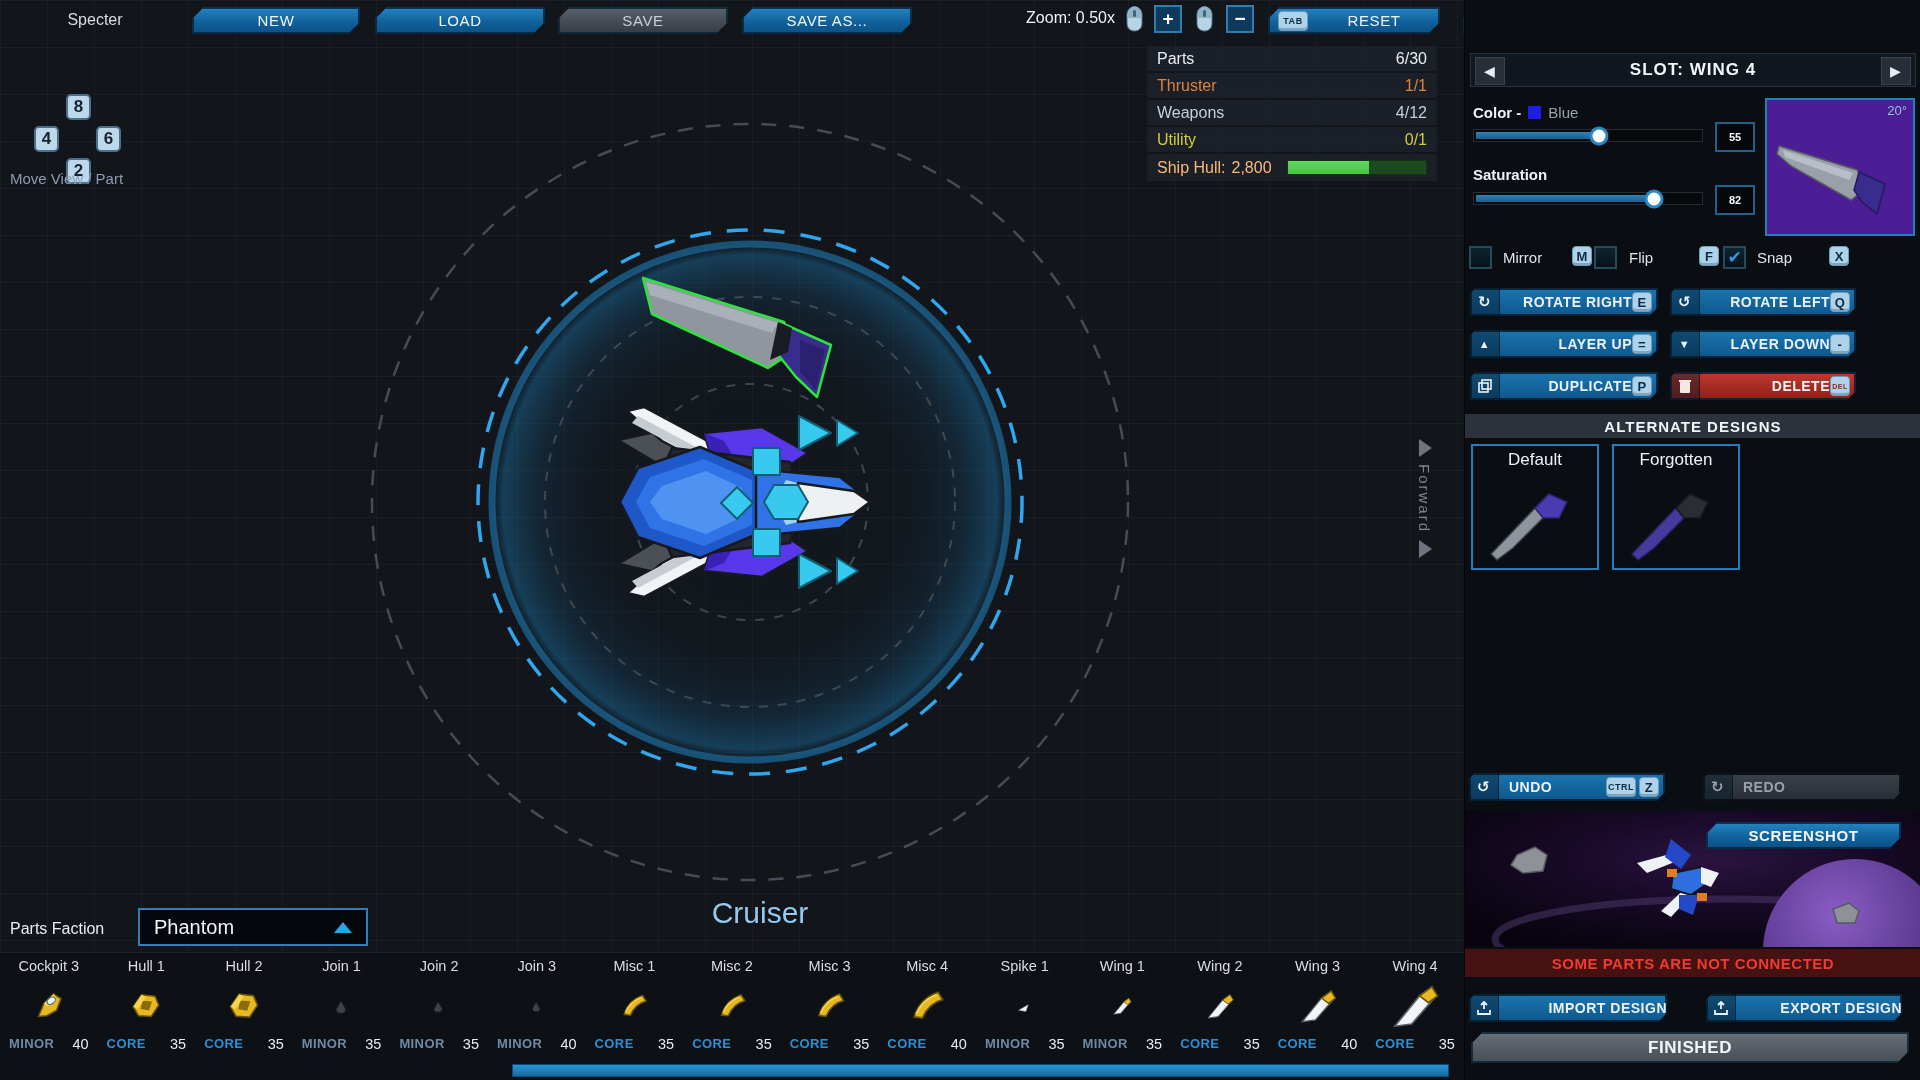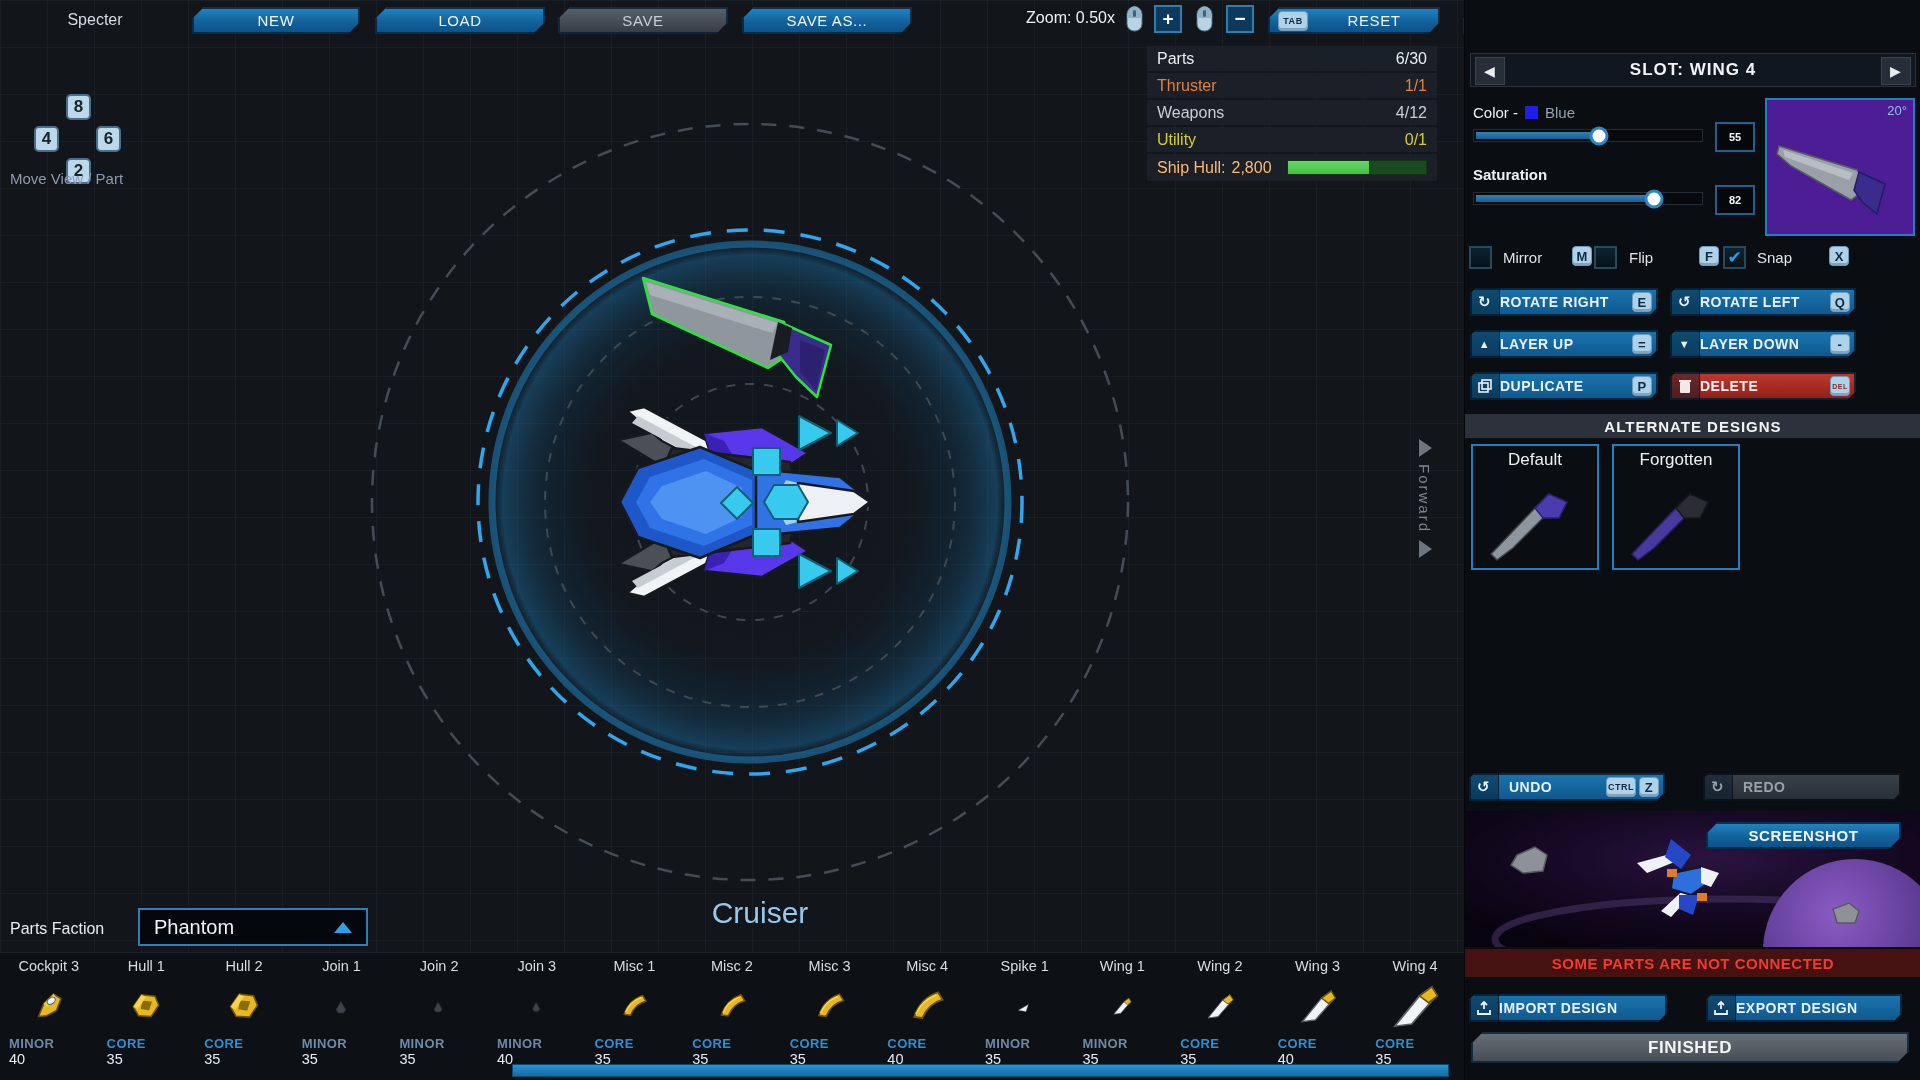--- a/index.html
+++ b/index.html
@@ -22,21 +22,21 @@
   .chamf-sm { clip-path:polygon(6px 0,100% 0,100% calc(100% - 9px),calc(100% - 9px) 100%,0 100%,0 6px); }
   .tbtn { position:absolute; height:27px; display:flex; align-items:center; justify-content:center;
     background:linear-gradient(#2487c4,#11619c 55%,#0c4f84); color:#f2f6f9; font-size:15px;
     letter-spacing:.6px; box-shadow:inset 0 0 0 2px rgba(7,35,57,.85); cursor:pointer; }
   .tbtn.disabled { background:linear-gradient(#5a626b,#333a42); color:#c9ced4; }
   .panel-btn { position:absolute; height:28px; display:flex; align-items:center;
     background:linear-gradient(#1b76b0,#0e568c); box-shadow:inset 0 0 0 2px rgba(6,32,52,.9);
     color:#eaf2f8; font-size:14px; font-weight:bold; letter-spacing:.5px; cursor:pointer; }
   .panel-btn .ic { width:30px; align-self:stretch; display:flex; align-items:center; justify-content:center;
     background:rgba(4,24,40,.45); border-right:1px solid rgba(0,0,0,.45); font-size:15px; }
-  .panel-btn .lbl { flex:1; text-align:left; }
+  .panel-btn .lbl { flex:1; text-align:right; }
   .panel-btn.red { background:linear-gradient(#c23a2e,#8c2019); }
   .panel-btn.gray { background:linear-gradient(#3a424b,#272d34); color:#99a1aa; box-shadow:inset 0 0 0 2px rgba(10,14,18,.9); }
 
   
   .key { display:inline-flex; align-items:center; justify-content:center; background:#aed2ea;
     color:#0e2b42; border:1px solid #6e9cbd; border-radius:4px; font-weight:bold;
     width:20px; height:20px; font-size:13px; box-shadow:inset 0 -2px 0 rgba(40,80,110,.35); }
   .key.wide { width:30px; font-size:9px; }
   .key.tiny { font-size:7px; color:#8c1f18; }
 
@@ -94,21 +94,21 @@
 
   
   #faction-dd { position:absolute; left:138px; top:908px; width:230px; height:38px; background:#04070b;
     border:2px solid #2e7fb8; display:flex; align-items:center; padding:0 14px; font-size:20px;
     color:#f0f4f8; cursor:pointer;text-align:right; }
   #strip { position:absolute; left:0; top:952px; width:1464px; height:128px; background:#0d1116;
     border-top:1px solid #1b222a; display:flex; }
   .pcell { flex:0 0 97.6px; display:flex; flex-direction:column; cursor:pointer; }
   .pname { height:25px; display:flex; align-items:center; justify-content:center; font-size:14.5px; color:#d9dee3; }
   .picwrap { height:56px; display:flex; align-items:center; justify-content:center; }
-  .pfoot { display:flex; justify-content:space-between; padding:0 9px; font-size:13px; margin-top:2px;flex-direction:column; }
+  .pfoot { display:flex; justify-content:space-between; padding:0 9px; font-size:13px; margin-top:2px; }
   .ptype { font-weight:bold; letter-spacing:.4px; }
   .ptype.minor { color:#6e8aa6; } .ptype.core { color:#2f8fd4; }
   .pval { color:#e8ebef; font-size:14.5px; }
   #scrollbar { position:absolute; left:512px; top:1064px; width:937px; height:13px;
     background:linear-gradient(#2b93d4,#156ba3); border:1px solid #0c4succ; border:1px solid #0c4a73; cursor:pointer; }
 
   .vtext { writing-mode:vertical-rl; text-orientation:mixed; color:#7d848d; font-size:15px; letter-spacing:2px; }
   .ftri { width:0; height:0; border-top:9px solid transparent; border-bottom:9px solid transparent;
     border-left:13px solid #6d747e; margin:7px 0 7px 2px; }
 </style>
@@ -277,21 +277,21 @@
 
 <div id="rpanel">
 
   <div class="slot-hd">
     <div class="slot-arrow" style="left:4px">◀</div>
     <span>SLOT: WING 4</span>
     <div class="slot-arrow" style="right:4px;left:auto">▶</div>
   </div>
 
   <div class="abs" style="left:8px;top:104px;display:flex;align-items:center;gap:7px">
-    <span style="font-size:15px;font-weight:normal;color:#eef2f6">Color -</span>
+    <span style="font-size:15px;font-weight:bold;color:#eef2f6">Color -</span>
     <span style="width:13px;height:13px;background:#1e1ee8;display:inline-block"></span>
     <span style="font-size:15px;color:#98a2ac">Blue</span>
   </div>
   <div class="slider" style="left:8px;top:129px;width:230px">
     <div class="sfill" style="width: 55%;"></div>
     <div class="knob" style="left: 55%;"></div>
   </div>
   <div class="valbox" style="left:250px;top:122px">55</div>
 
   <div class="abs" style="left:8px;top:166px;font-size:15px;font-weight:bold;color:#eef2f6">Saturation</div>

